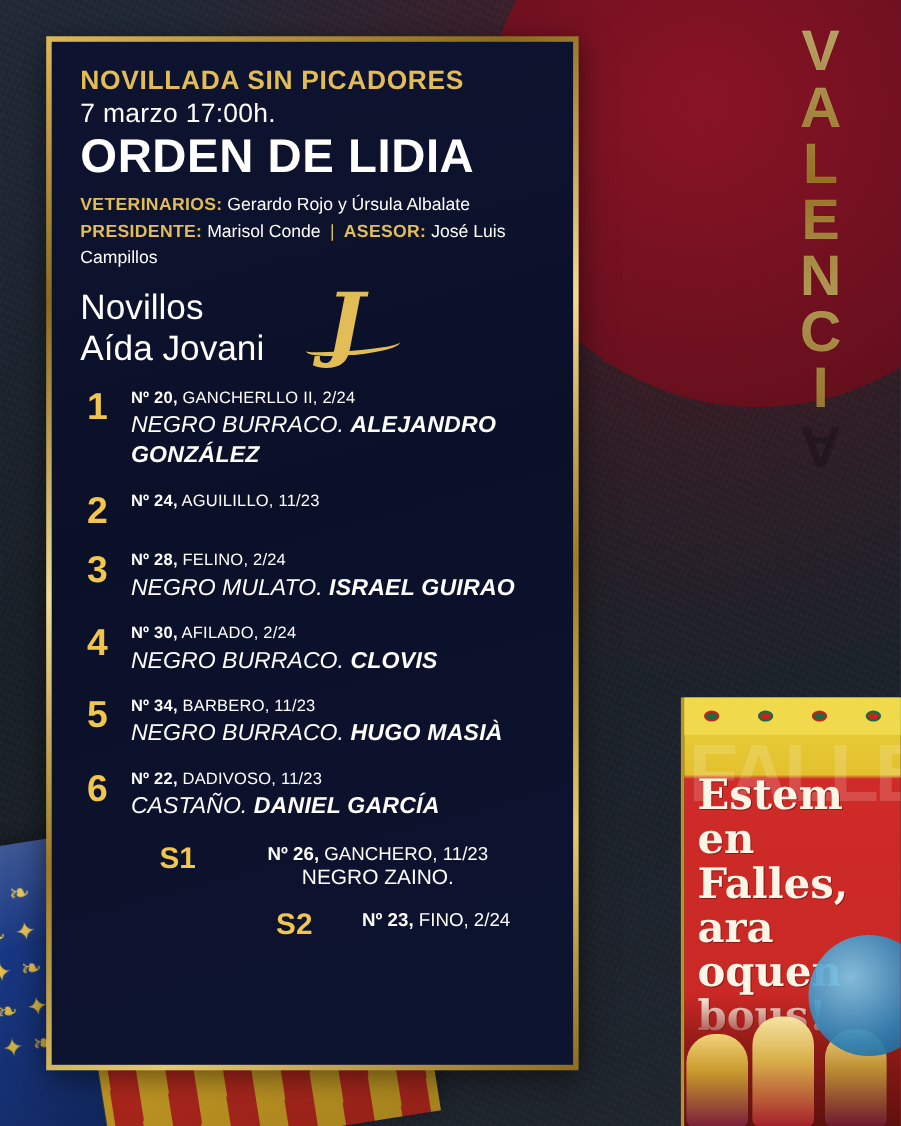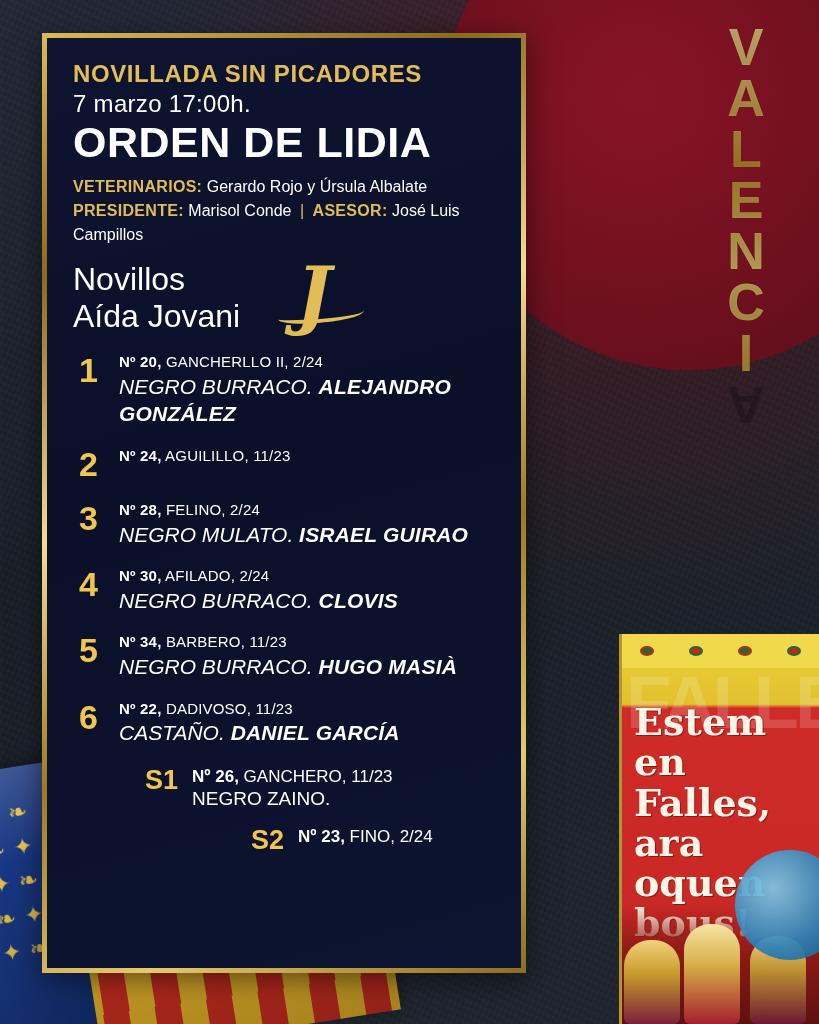--- a/index.html
+++ b/index.html
@@ -265,21 +265,21 @@
   .sub-row.s1 { padding-left: 72px; }
   .sub-row.s2 { padding-left: 178px; margin-top: 14px; }
   .sub-num {
     color: #f0c64f;
     font-size: 27px;
     font-weight: 800;
     line-height: 1.1;
     flex: 0 0 auto;
     padding-right: 14px;
   }
-  .sub-body { flex: 1; }
+  .sub-body { flex: 1; text-align: center; }
   .sub-l1 { color: #ffffff; font-size: 17px; line-height: 1.25; }
   .sub-l1 b { font-weight: 800; }
   .sub-l2 { color: #ffffff; font-size: 19px; line-height: 1.3; }
 </style>
 </head>
 <body>
 
 <div id="root">
 
   <div class="bg-base"></div>

